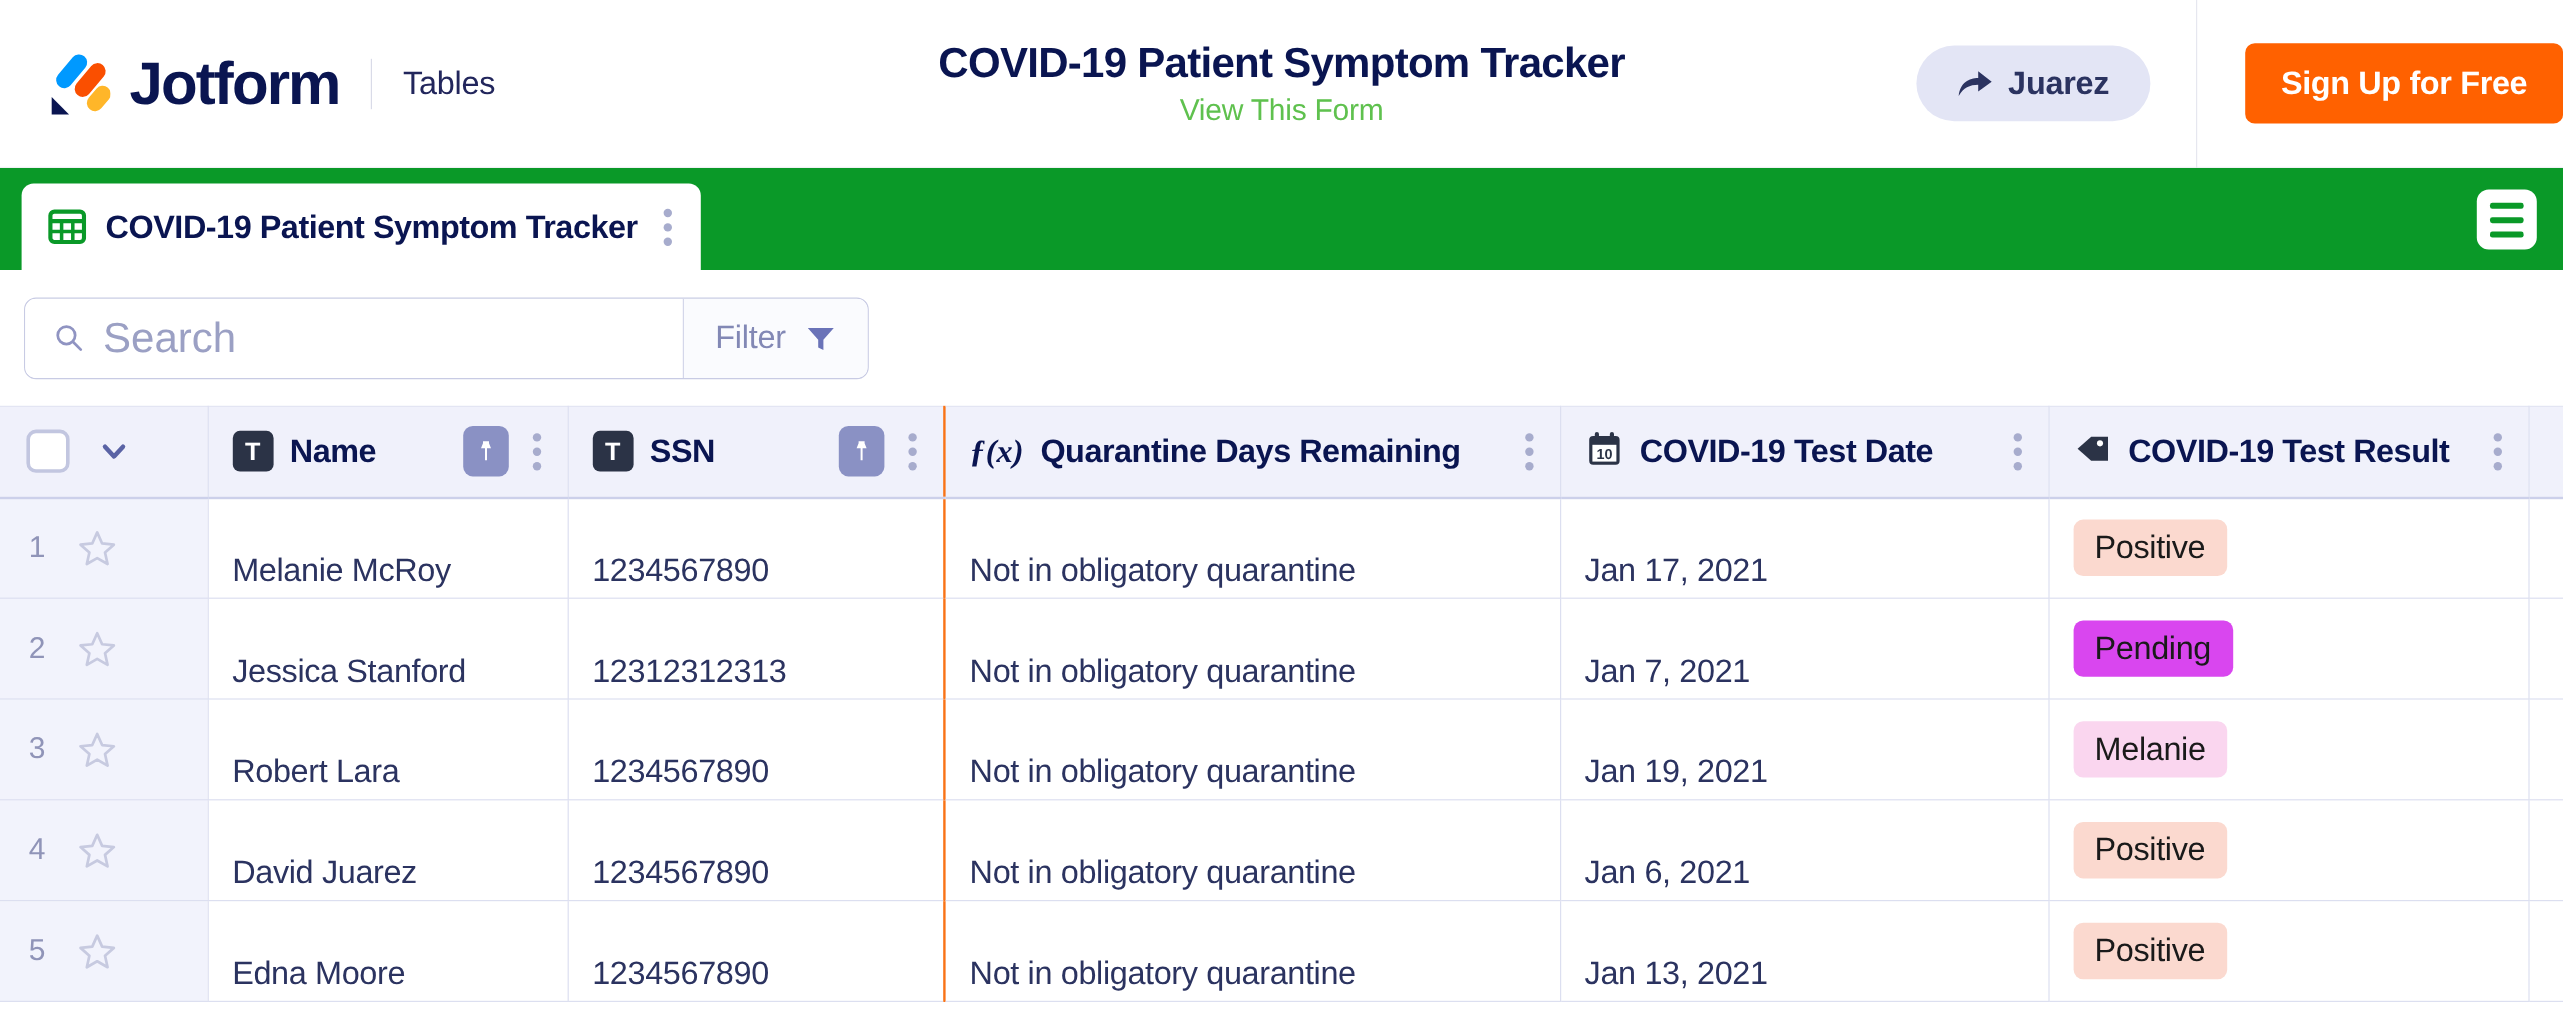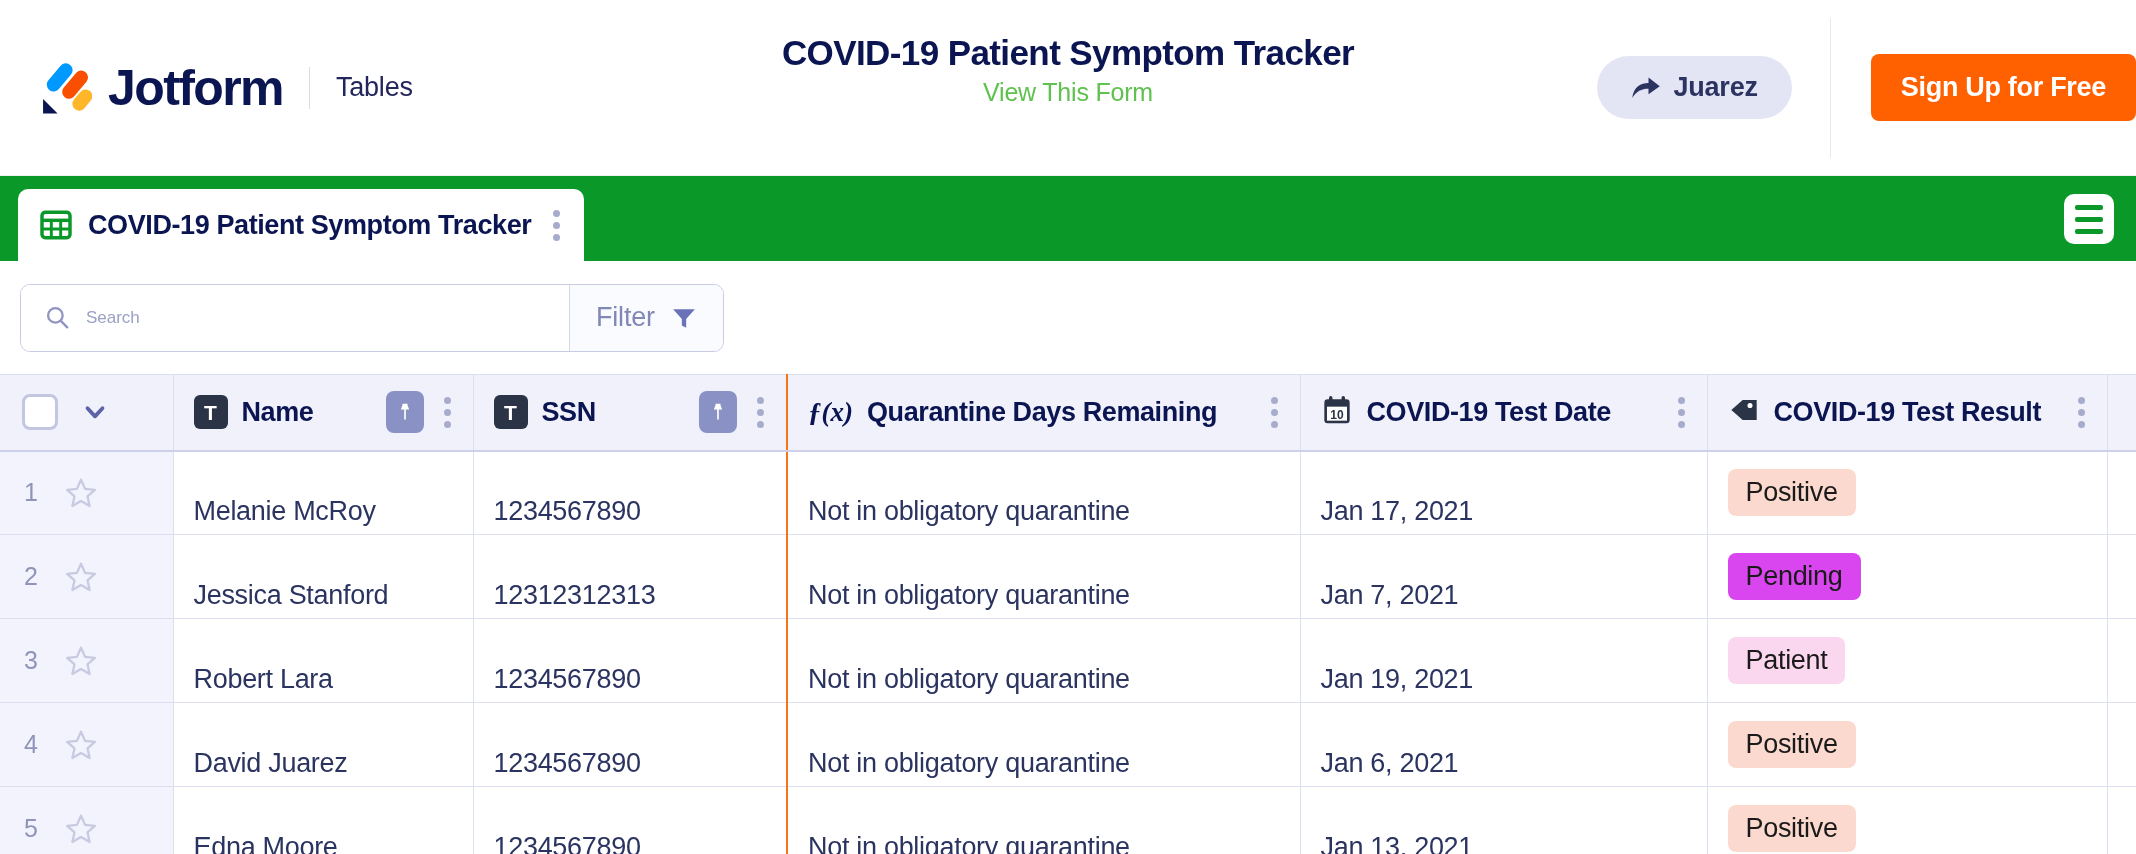--- a/index.html
+++ b/index.html
@@ -6,21 +6,21 @@
   html, body {
     width: 2136px; height: 854px;
     font-family: "Liberation Sans", sans-serif;
     background: #ffffff;
     overflow: hidden;
   }
 
   
   .top-header {
     position: relative;
-    height: 176px;
+    height: 140px;
     background: #ffffff;
     display: flex;
     align-items: center;
     border-bottom: 1px solid #f0f0f4;
   }
   .brand-zone {
     display: flex;
     align-items: center;
     padding-left: 34px;
     gap: 26px;
@@ -168,21 +168,21 @@
     overflow: hidden;
   }
   .search-field {
     display: flex; align-items: center; gap: 16px;
     width: 548px;
     padding-left: 24px;
     background: #ffffff;
   }
   .search-field input {
     border: none; outline: none;
-    font-size: 17px;
+    font-size: 35px;
     color: #2b3360;
     font-family: "Liberation Sans", sans-serif;
     width: 100%;
     background: transparent;
   }
   .search-field input::placeholder { color: #9ba0c4; }
   .filter-btn {
     display: flex; align-items: center; gap: 16px;
     padding: 0 26px;
     background: #fafbfe;
@@ -532,21 +532,21 @@
           </td>
           <td>
             <div class="cell-text">1234567890</div>
           </td>
           <td class="col-qdr">
             <div class="cell-text">Not in obligatory quarantine</div>
           </td>
           <td>
             <div class="cell-text">Jan 19, 2021</div>
           </td>
-          <td><span class="pill" style="background:#fad6ef">Patient</span></td>
+          <td><span class="pill" style="background:#fad6ef">Melanie</span></td>
           <td></td>
         </tr>
         <tr>
           <td class="rownum-cell">
             <div class="rownum-inner">
               <span class="rownum">4</span>
               <svg width="34" height="34" viewBox="0 0 24 24">
                 <path d="M12 2.6 L14.9 9.1 L21.8 9.8 L16.6 14.4 L18.1 21.2 L12 17.7 L5.9 21.2 L7.4 14.4 L2.2 9.8 L9.1 9.1 Z" fill="none" stroke="#c7cae0" stroke-width="1.6" stroke-linejoin="round"></path>
               </svg>
             </div>

